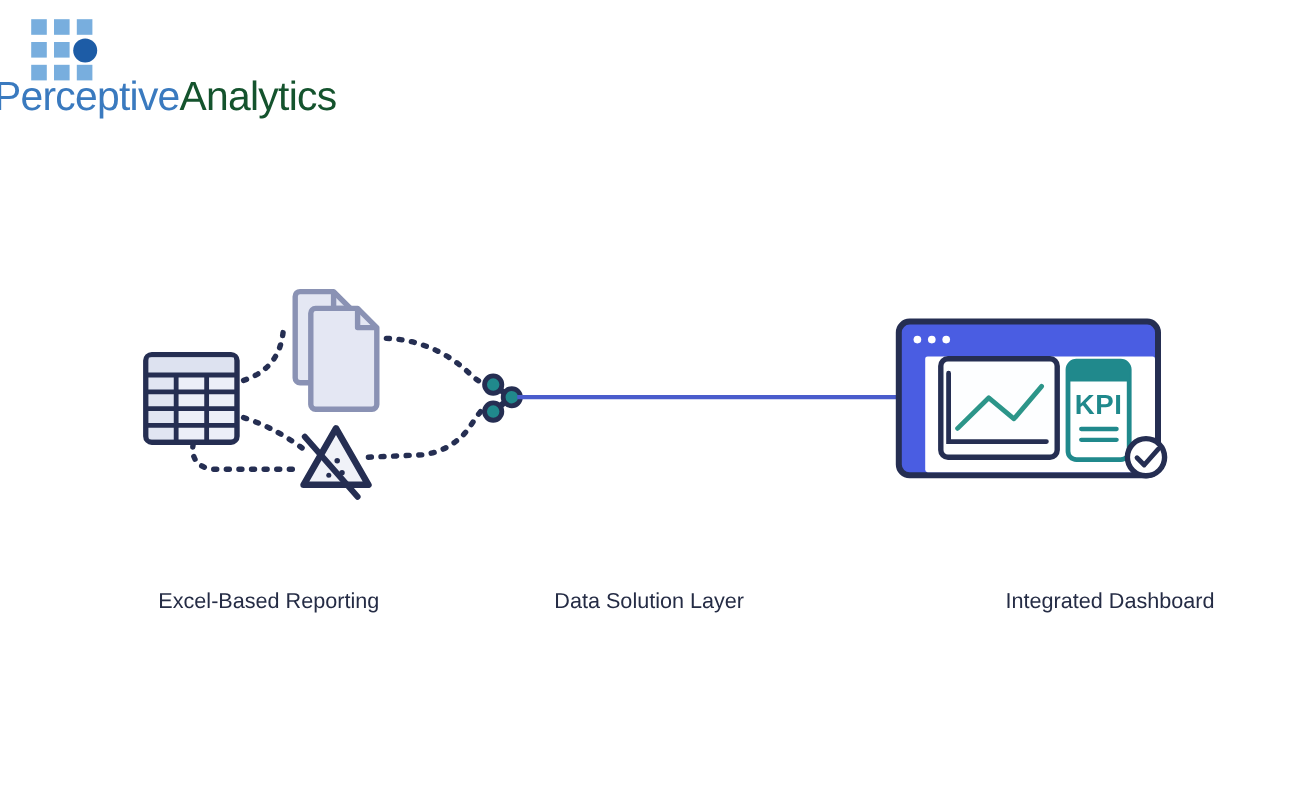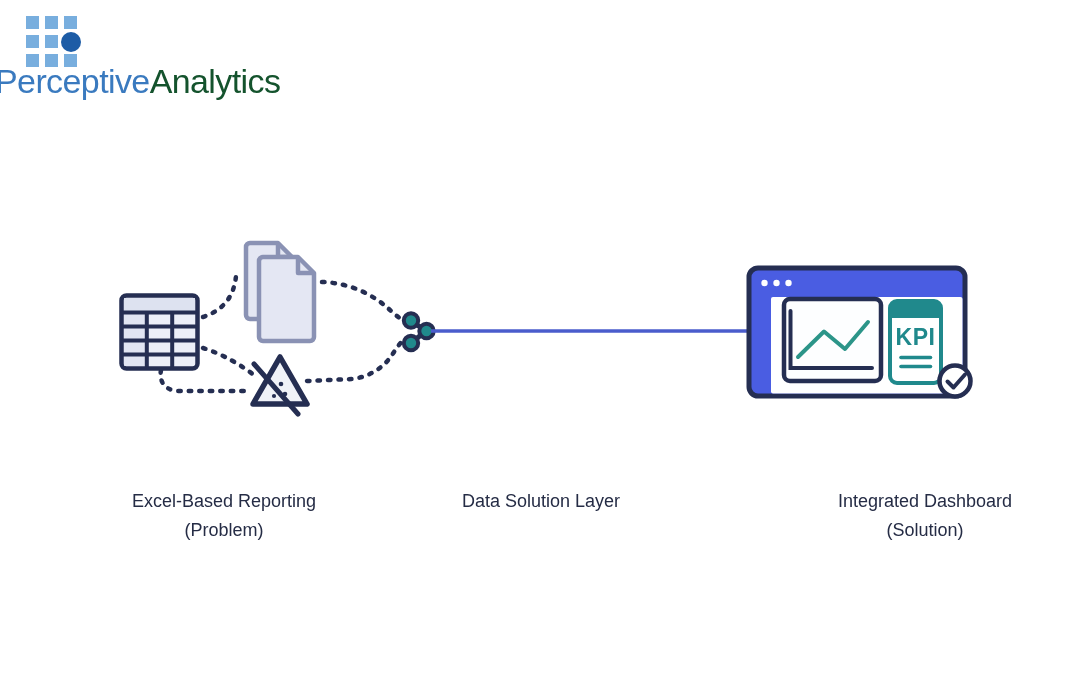--- a/index.html
+++ b/index.html
@@ -132,21 +132,19 @@
 
     <g>
       <circle cx="955" cy="381" r="15.5" fill="#ffffff" stroke="#252e52" stroke-width="4.5"></circle>
       <path d="M947.5,381.5 l6,6 l11.5,-13" fill="none" stroke="#252e52" stroke-width="4" stroke-linecap="round" stroke-linejoin="round"></path>
     </g>
   </g>
 </svg>
 
 <div class="stage-label s1">
   <div>Excel-Based Reporting</div>
-  <div>(Problem)</div>
 </div>
 <div class="stage-label s2">
   <div>Data Solution Layer</div>
 </div>
 <div class="stage-label s3">
   <div>Integrated Dashboard</div>
-  <div>(Solution)</div>
 </div>
 
 </body></html>

